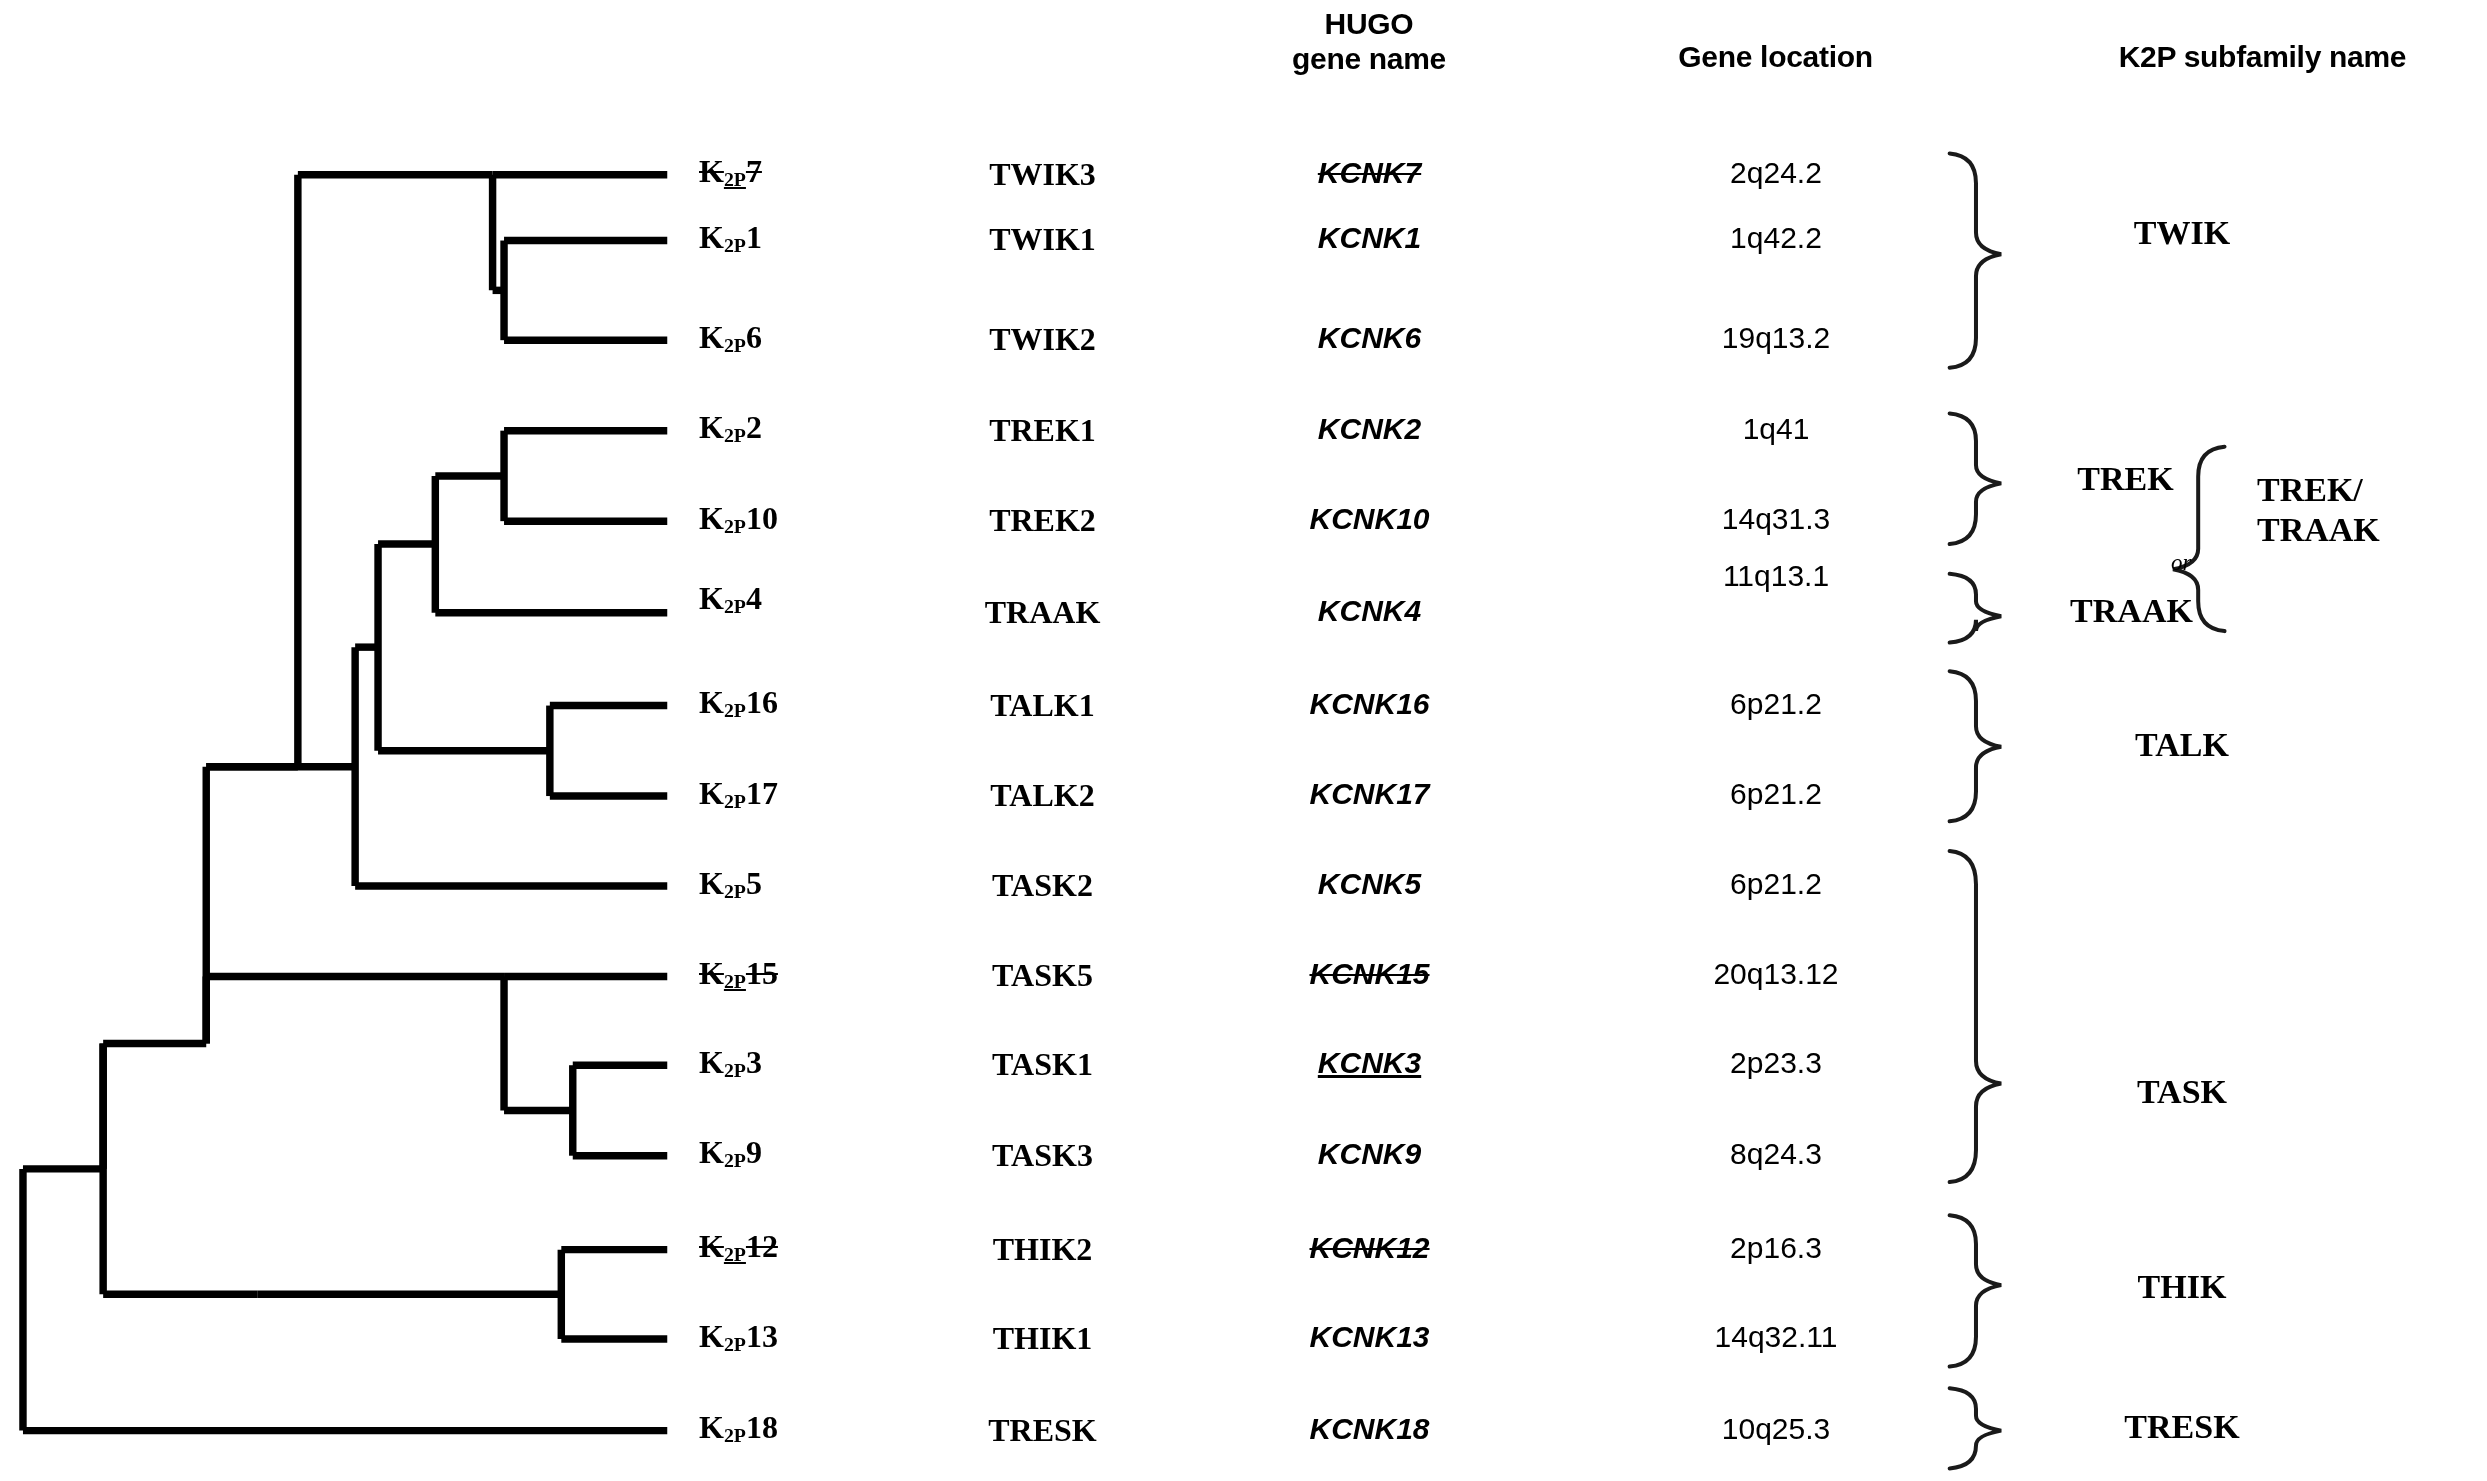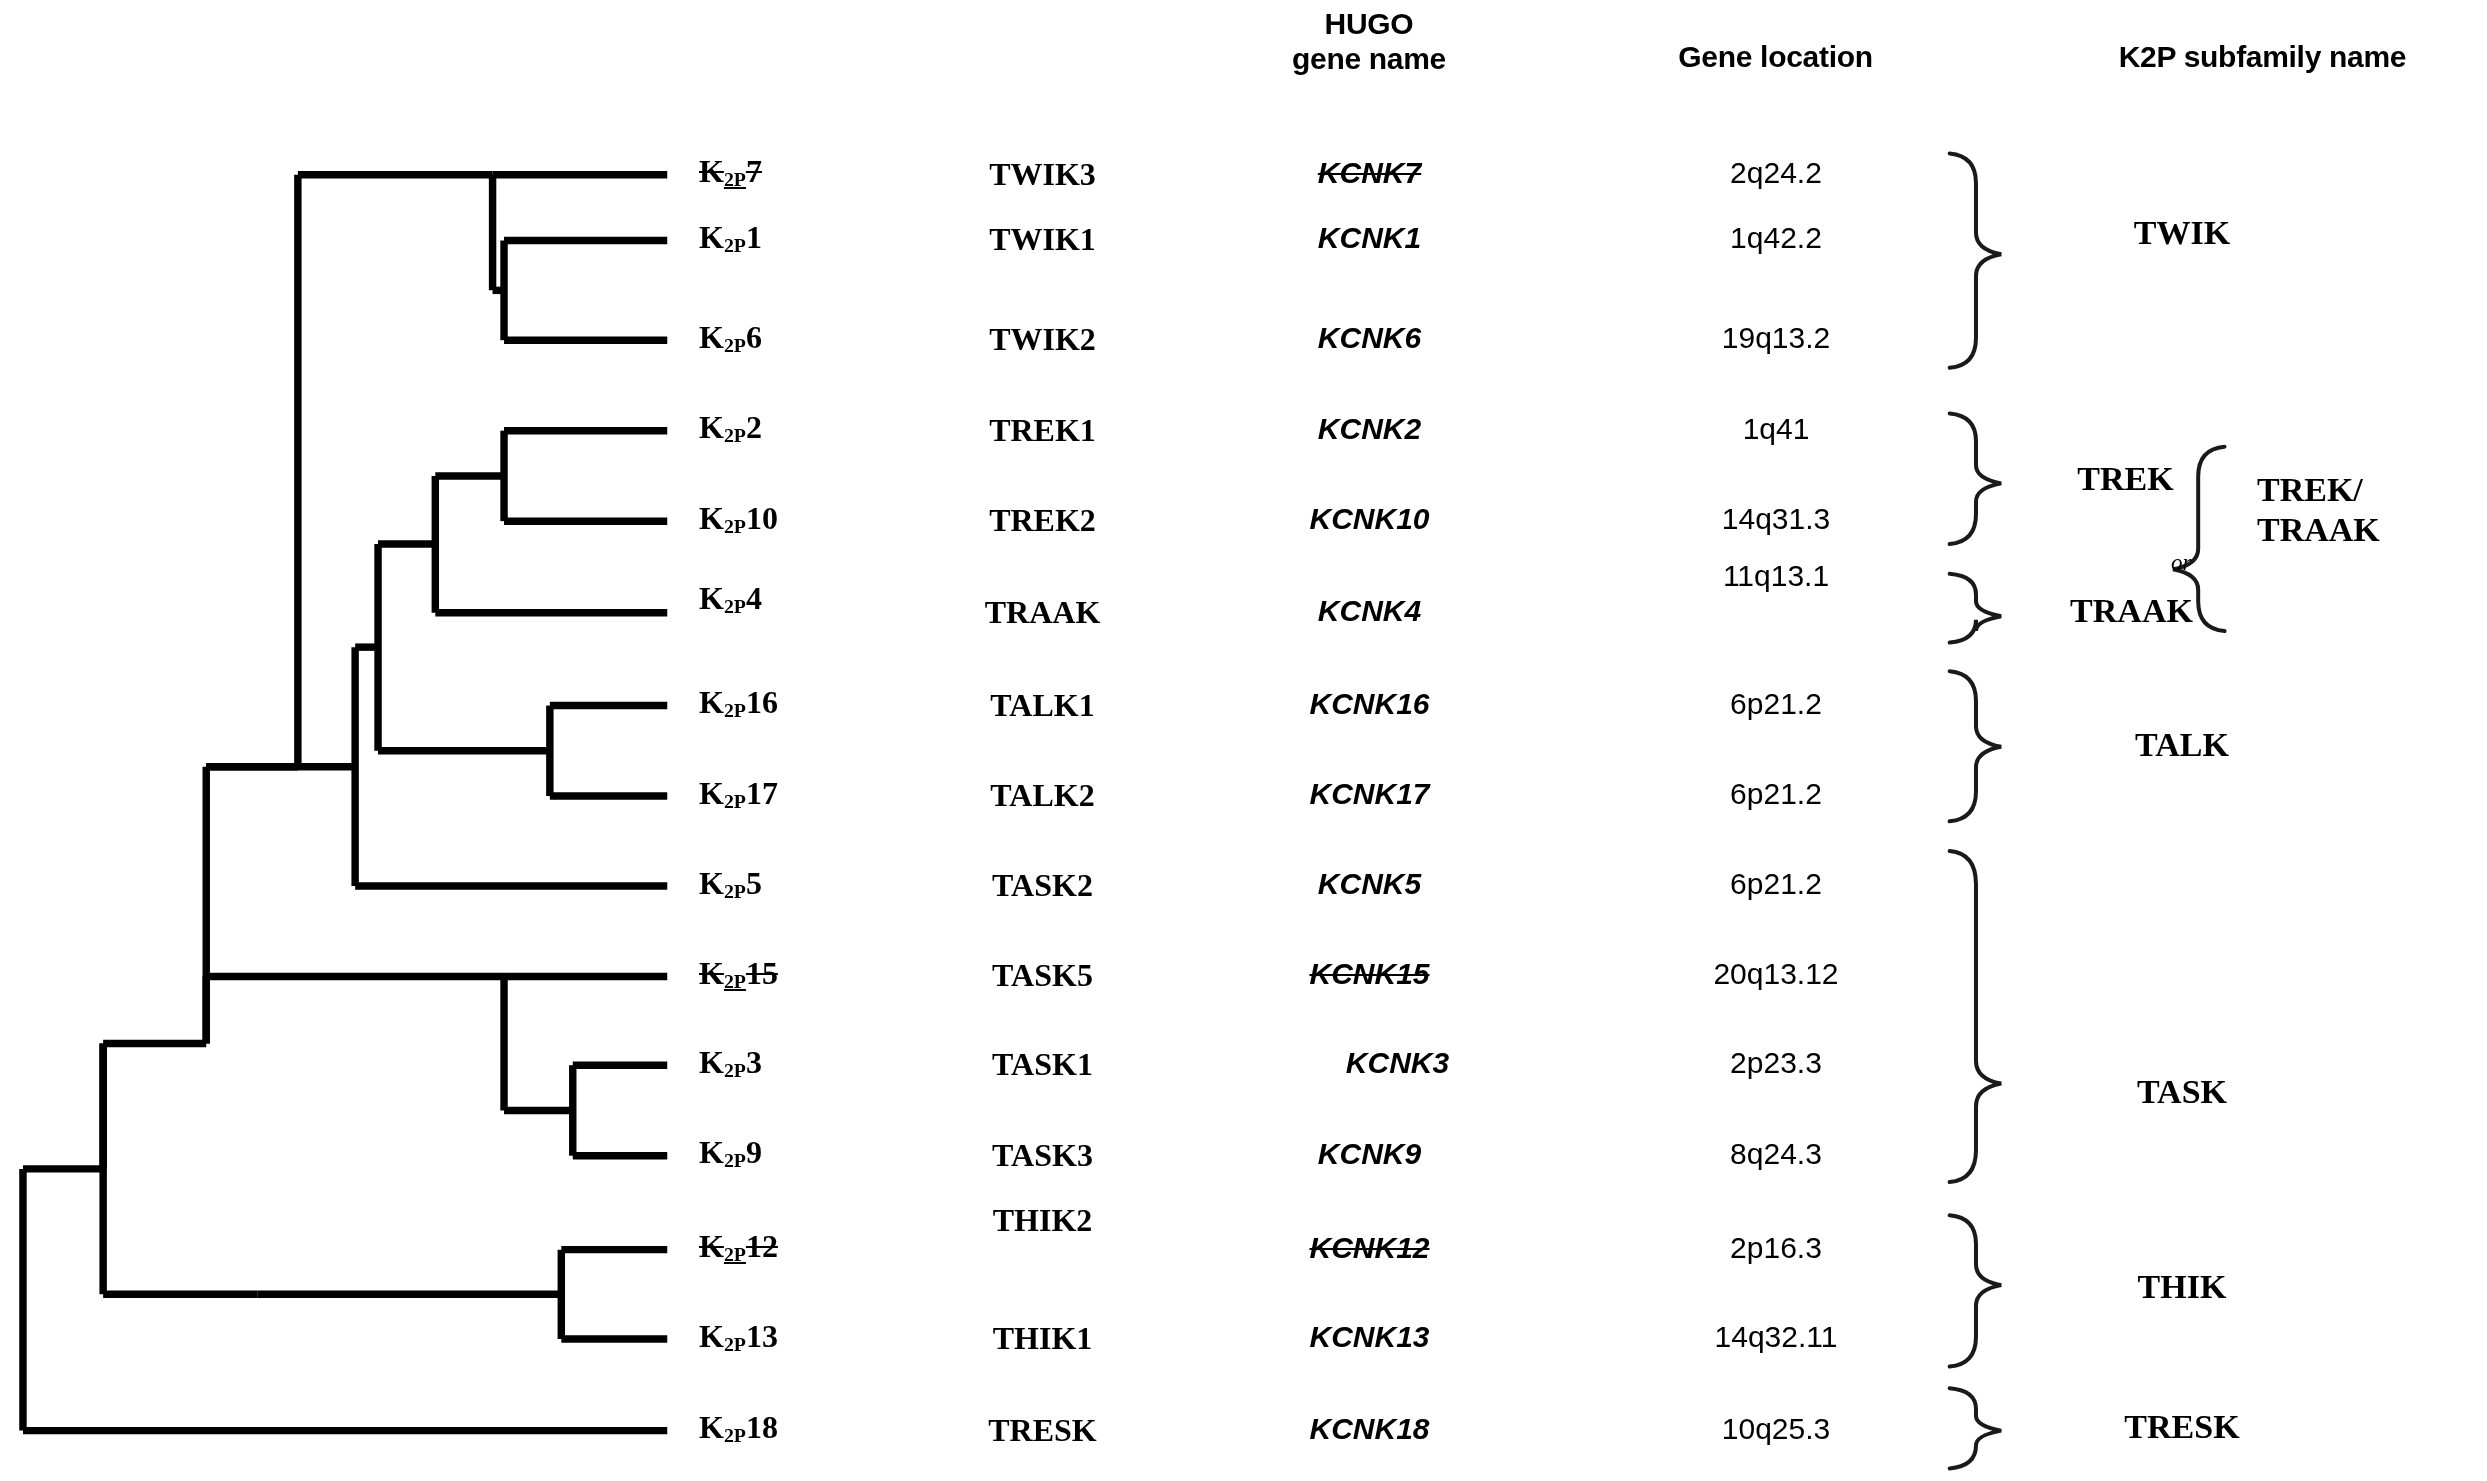--- a/index.html
+++ b/index.html
@@ -197,28 +197,28 @@
       <div class="cell col-iuphar" style="left: 699px; top: 867px; width: 241px;">K<sub>2P</sub>5</div>
       <div class="cell col-common" style="left: 911px; top: 869px; width: 263px;">TASK2</div>
       <div class="cell col-gene" style="left: 1209px; top: 869px; width: 321px;">KCNK5</div>
       <div class="cell col-loc" style="left: 1587px; top: 869px; width: 378px;">6p21.2</div>
       <div class="cell col-iuphar strike" style="left: 699px; top: 957px; width: 241px;">K<sub>2P</sub>15</div>
       <div class="cell col-common" style="left: 911px; top: 959px; width: 263px;">TASK5</div>
       <div class="cell col-gene strike" style="left: 1209px; top: 959px; width: 321px;">KCNK15</div>
       <div class="cell col-loc" style="left: 1587px; top: 959px; width: 378px;">20q13.12</div>
       <div class="cell col-iuphar" style="left: 699px; top: 1046px; width: 241px;">K<sub>2P</sub>3</div>
       <div class="cell col-common" style="left: 911px; top: 1048px; width: 263px;">TASK1</div>
-      <div class="cell col-gene" style="left: 1237px; top: 1048px; width: 321px;">KCNK3</div>
+      <div class="cell col-gene" style="left: 1209px; top: 1048px; width: 321px; text-decoration: underline;">KCNK3</div>
       <div class="cell col-loc" style="left: 1587px; top: 1048px; width: 378px;">2p23.3</div>
       <div class="cell col-iuphar" style="left: 699px; top: 1136px; width: 241px;">K<sub>2P</sub>9</div>
       <div class="cell col-common" style="left: 911px; top: 1139px; width: 263px;">TASK3</div>
       <div class="cell col-gene" style="left: 1209px; top: 1139px; width: 321px;">KCNK9</div>
       <div class="cell col-loc" style="left: 1587px; top: 1139px; width: 378px;">8q24.3</div>
       <div class="cell col-iuphar strike" style="left: 699px; top: 1230px; width: 241px;">K<sub>2P</sub>12</div>
-      <div class="cell col-common" style="left: 911px; top: 1204px; width: 263px;">THIK2</div>
+      <div class="cell col-common" style="left: 911px; top: 1233px; width: 263px;">THIK2</div>
       <div class="cell col-gene strike" style="left: 1209px; top: 1233px; width: 321px;">KCNK12</div>
       <div class="cell col-loc" style="left: 1587px; top: 1233px; width: 378px;">2p16.3</div>
       <div class="cell col-iuphar" style="left: 699px; top: 1320px; width: 241px;">K<sub>2P</sub>13</div>
       <div class="cell col-common" style="left: 911px; top: 1322px; width: 263px;">THIK1</div>
       <div class="cell col-gene" style="left: 1209px; top: 1322px; width: 321px;">KCNK13</div>
       <div class="cell col-loc" style="left: 1587px; top: 1322px; width: 378px;">14q32.11</div>
       <div class="cell col-iuphar" style="left: 699px; top: 1411px; width: 241px;">K<sub>2P</sub>18</div>
       <div class="cell col-common" style="left: 911px; top: 1414px; width: 263px;">TRESK</div>
       <div class="cell col-gene" style="left: 1209px; top: 1414px; width: 321px;">KCNK18</div>
       <div class="cell col-loc" style="left: 1587px; top: 1414px; width: 378px;">10q25.3</div>

